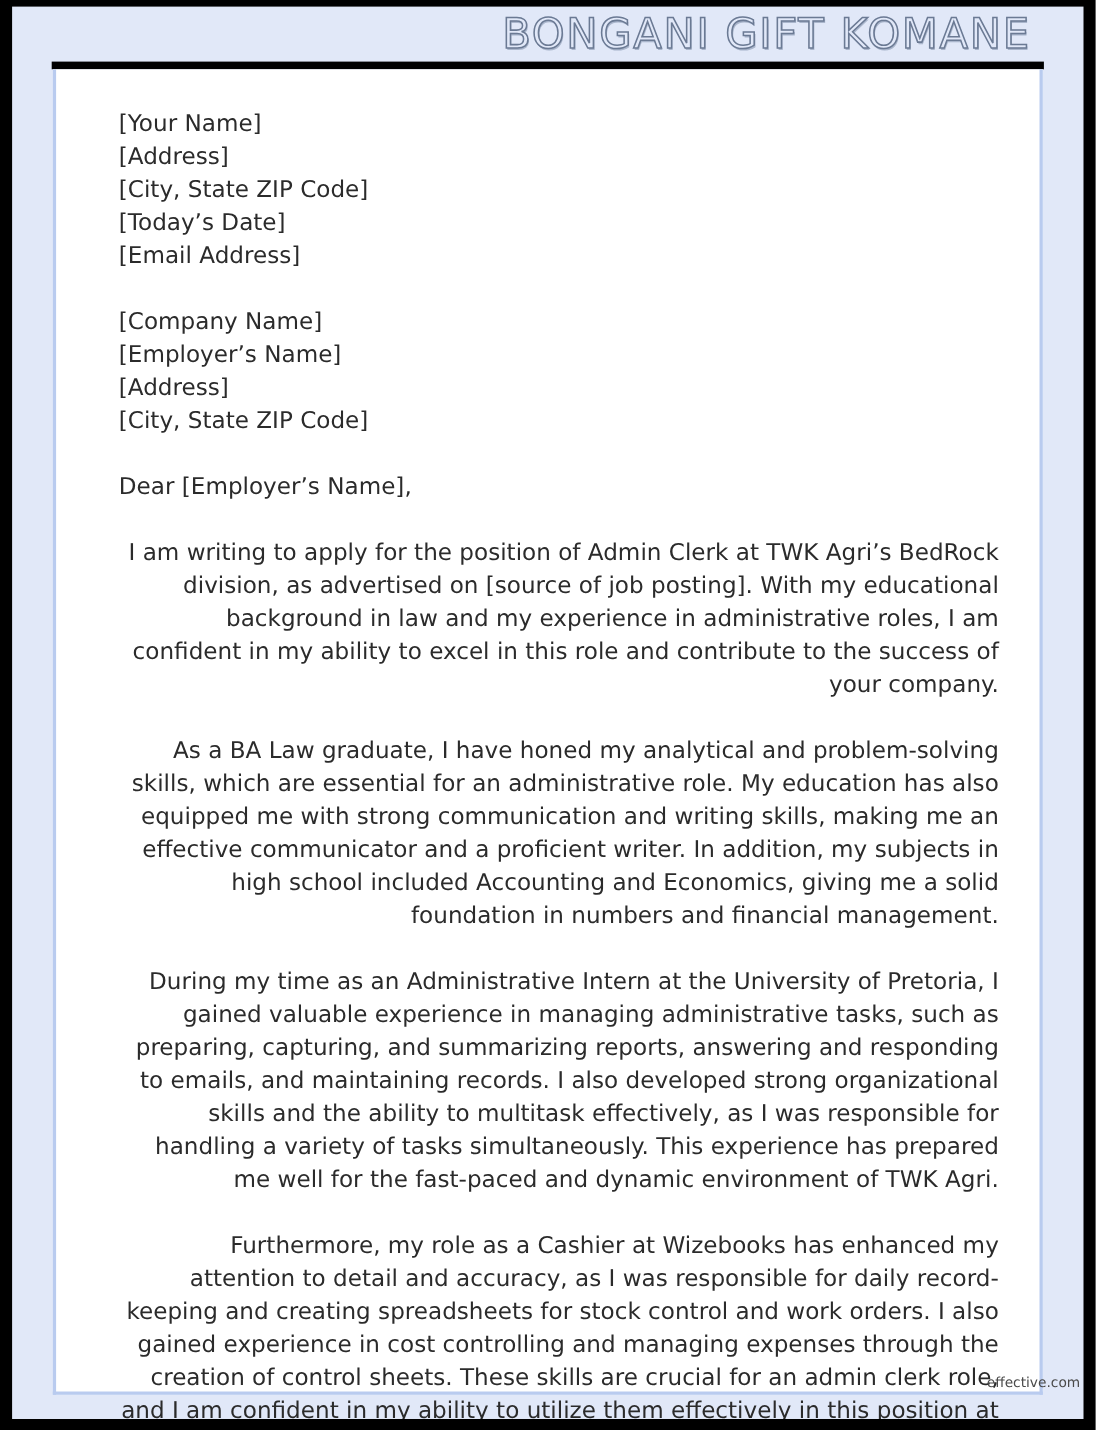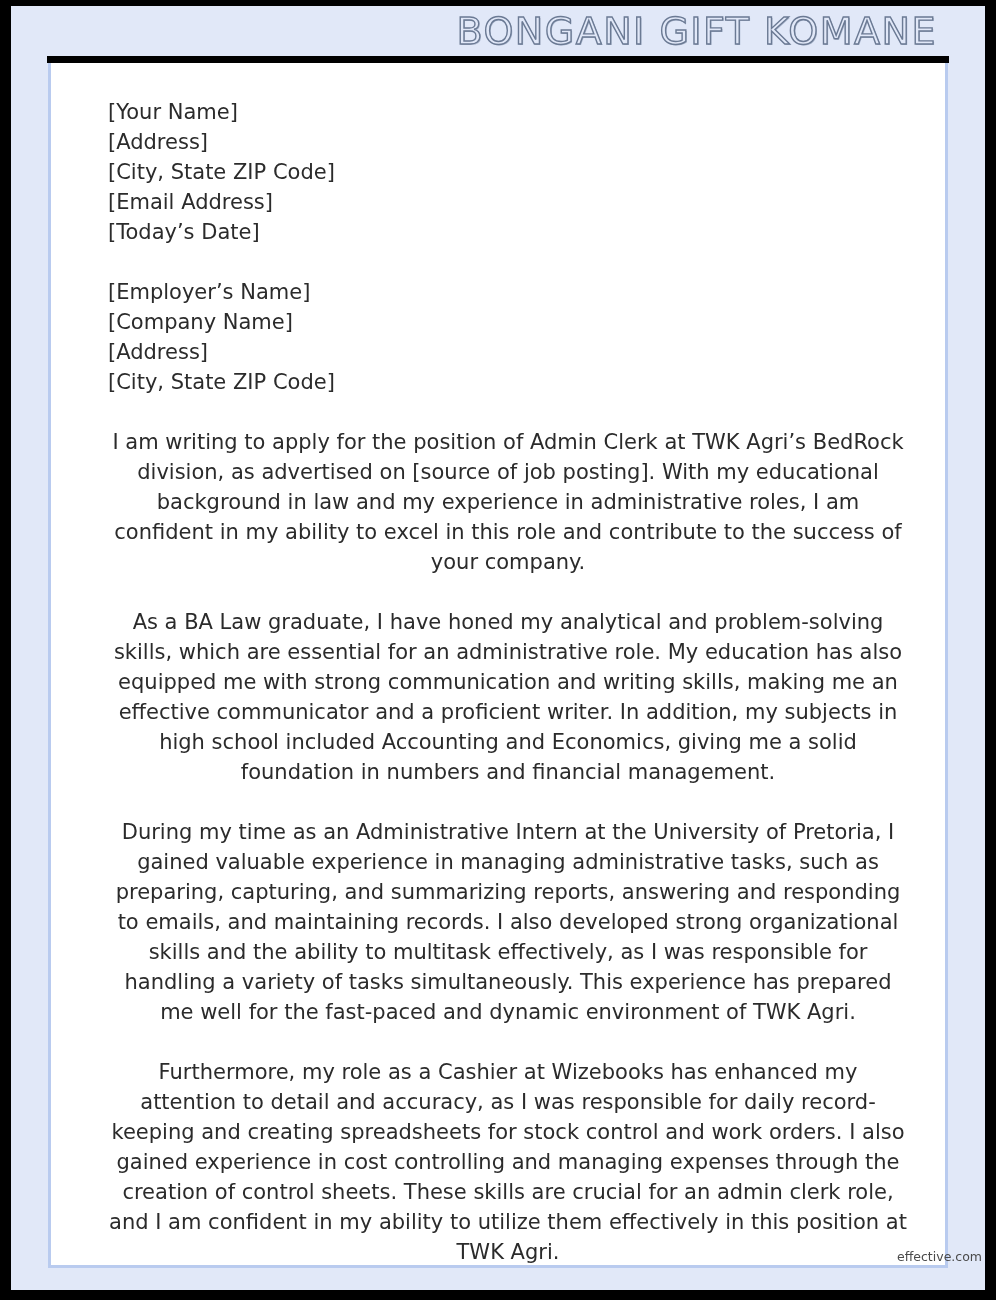--- a/index.html
+++ b/index.html
@@ -93,21 +93,21 @@
     color: #2b2b2b;
   }
 
   .addr-block { margin: 0 0 30px 0; }
   .addr-line { white-space: nowrap; }
 
   .salutation { margin: 0 0 30px 0; }
 
   .para {
     margin: 0 0 30px 0;
-    text-align: center;
+    text-align: right;
     max-width: 800px;
   }
   .para:last-child { margin-bottom: 0; }
 
   
   .watermark {
     position: absolute;
     left: 846px;
     top: 1186px;
     font-family: "DejaVu Sans", sans-serif;
@@ -130,31 +130,32 @@
 
     <div class="header-rule"></div>
 
     <div class="content-sheet">
       <div class="letter-body">
 
         <div class="addr-block">
           <div class="addr-line">[Your Name]</div>
           <div class="addr-line">[Address]</div>
           <div class="addr-line">[City, State ZIP Code]</div>
+          <div class="addr-line">[Today’s Date]</div>
           <div class="addr-line">[Email Address]</div>
-          <div class="addr-line">[Today’s Date]</div>
         </div>
 
         <div class="addr-block">
+          <div class="addr-line">[Company Name]</div>
           <div class="addr-line">[Employer’s Name]</div>
-          <div class="addr-line">[Company Name]</div>
           <div class="addr-line">[Address]</div>
           <div class="addr-line">[City, State ZIP Code]</div>
         </div>
 
+        <div class="salutation">Dear [Employer’s Name],</div>
 
         <p class="para">I am writing to apply for the position of Admin Clerk at TWK Agri’s BedRock division, as advertised on [source of job posting]. With my educational background in law and my experience in administrative roles, I am confident in my ability to excel in this role and contribute to the success of your company.</p>
         <p class="para">As a BA Law graduate, I have honed my analytical and problem-solving skills, which are essential for an administrative role. My education has also equipped me with strong communication and writing skills, making me an effective communicator and a proficient writer. In addition, my subjects in high school included Accounting and Economics, giving me a solid foundation in numbers and financial management.</p>
         <p class="para">During my time as an Administrative Intern at the University of Pretoria, I gained valuable experience in managing administrative tasks, such as preparing, capturing, and summarizing reports, answering and responding to emails, and maintaining records. I also developed strong organizational skills and the ability to multitask effectively, as I was responsible for handling a variety of tasks simultaneously. This experience has prepared me well for the fast-paced and dynamic environment of TWK Agri.</p>
         <p class="para">Furthermore, my role as a Cashier at Wizebooks has enhanced my attention to detail and accuracy, as I was responsible for daily record-keeping and creating spreadsheets for stock control and work orders. I also gained experience in cost controlling and managing expenses through the creation of control sheets. These skills are crucial for an admin clerk role, and I am confident in my ability to utilize them effectively in this position at TWK Agri.</p>
 
       </div>
 
       <div class="watermark">effective.com</div>
     </div>

